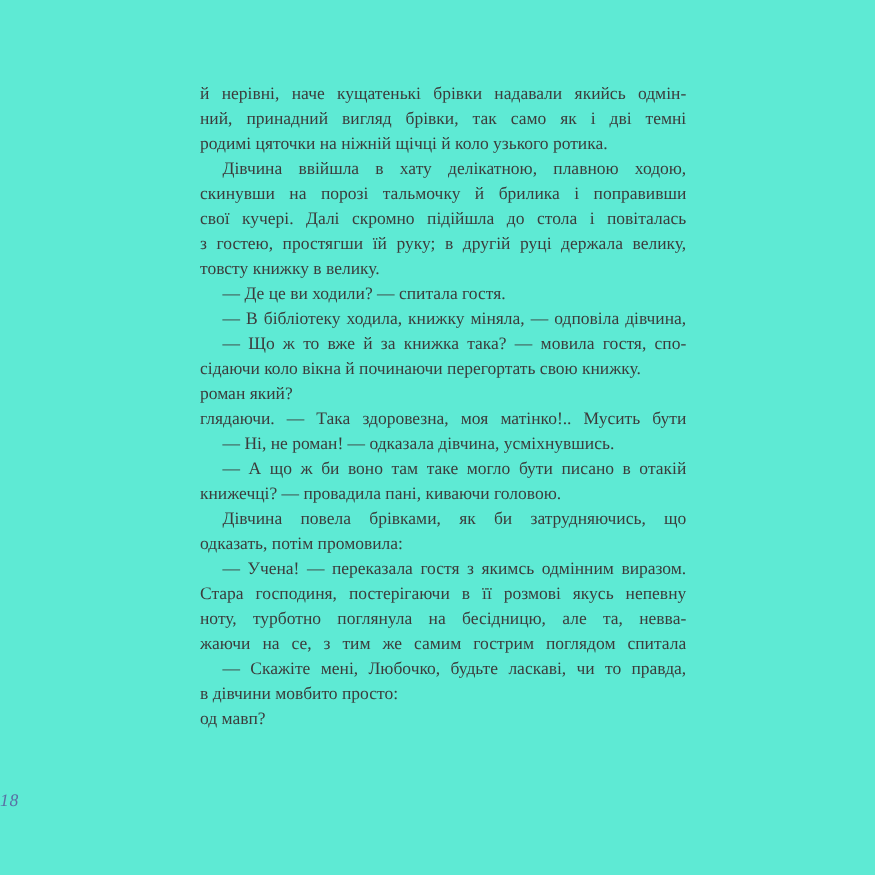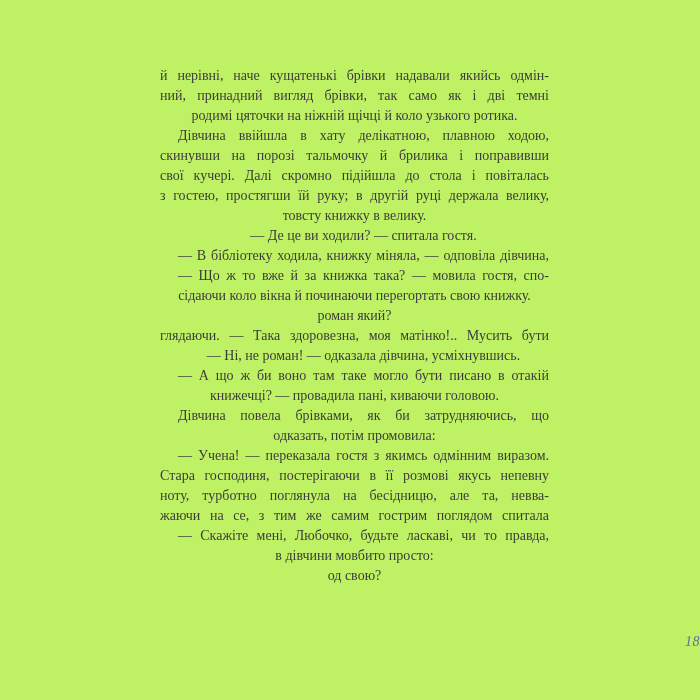--- a/index.html
+++ b/index.html
@@ -4,52 +4,52 @@
 <style>
   html, body {
     margin: 0;
     padding: 0;
     background: #fdfdfd;
   }
   .page {
     position: relative;
     width: 700px;
     height: 700px;
-    background: #bef264;
+    background: #5eead4;
     overflow: hidden;
     font-family: "Liberation Serif", "DejaVu Serif", serif;
   }
   .text-block {
     position: absolute;
     left: 160px;
     top: 66px;
     width: 389px;
     font-size: 14px;
     line-height: 20px;
     color: #3c3c3c;
   }
   .line {
     height: 20px;
     overflow: hidden;
-    text-align: center;
+    text-align: left;
     white-space: normal;
   }
   .line.full {
     text-align: justify;
     text-align-last: justify;
   }
   .line.indent {
     text-indent: 18px;
   }
   .page-number {
     position: absolute;
     top: 634px;
     left: 0;
     width: 700px;
-    text-align: right;
+    text-align: left;
     font-size: 14px;
     font-style: italic;
     color: #5a6fa4;
     letter-spacing: 0.5px;
   }
 </style>
 </head>
 <body>
 
 <div class="page">
@@ -72,16 +72,16 @@
       <div class="line indent full">— А що ж би воно там таке могло бути писано в отакій</div>
       <div class="line">книжечці? — провадила пані, киваючи головою.</div>
       <div class="line indent full">Дівчина повела брівками, як би затрудняючись, що</div>
       <div class="line">одказать, потім промовила:</div>
       <div class="line indent full">— Учена! — переказала гостя з якимсь одмінним виразом.</div>
       <div class="line full">Стара господиня, постерігаючи в її розмові якусь непевну</div>
       <div class="line full">ноту, турботно поглянула на бесідницю, але та, невва-</div>
       <div class="line full">жаючи на се, з тим же самим гострим поглядом спитала</div>
       <div class="line indent full">— Скажіте мені, Любочко, будьте ласкаві, чи то правда,</div>
       <div class="line">в дівчини мовбито просто:</div>
-      <div class="line">од свою?</div>
+      <div class="line">од мавп?</div>
     </div>
   <div class="page-number">18</div>
 </div>
 
 </body></html>

